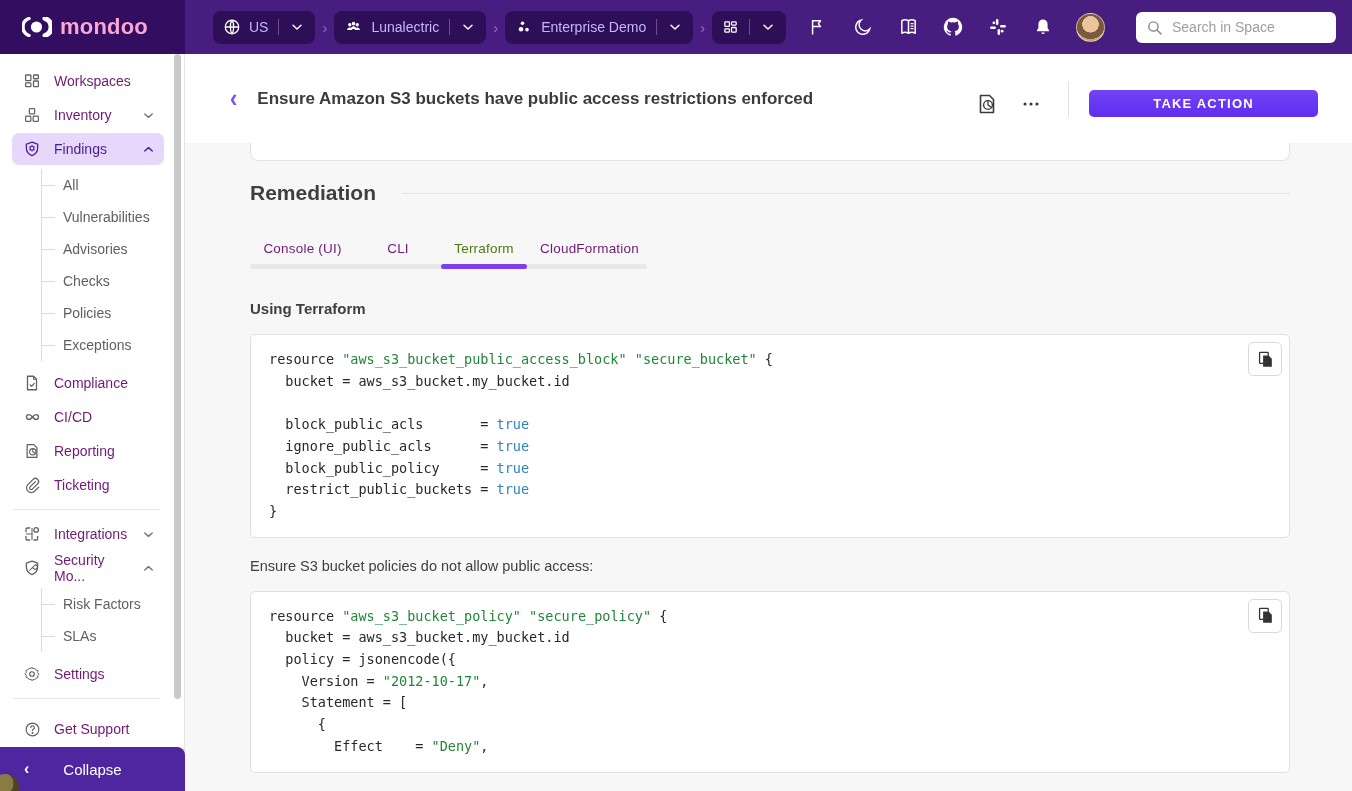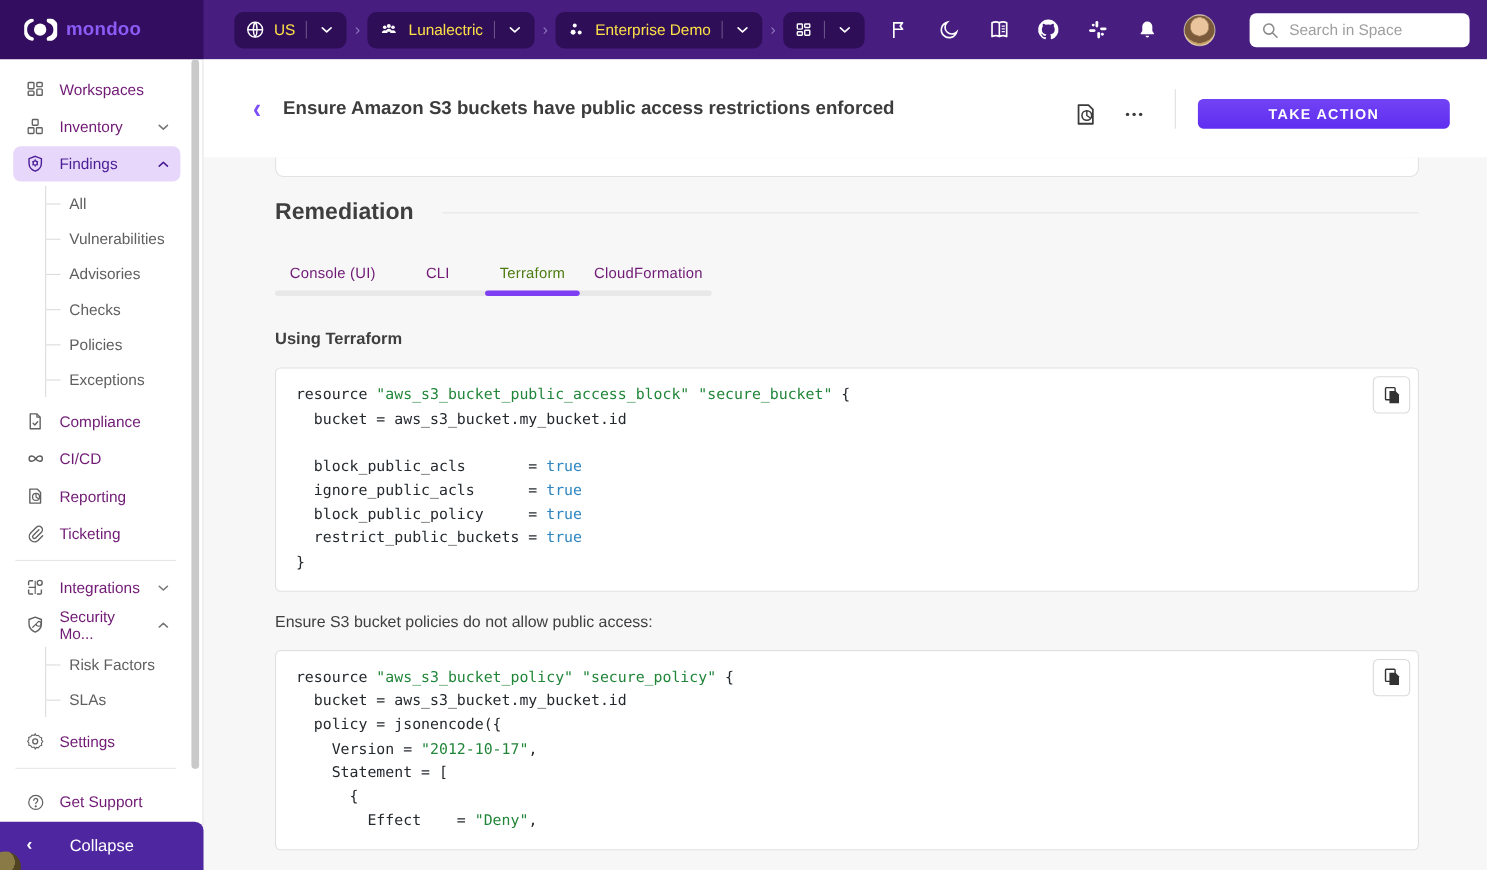--- a/index.html
+++ b/index.html
@@ -3,23 +3,23 @@
 <meta charset="utf-8">
 <style>
   * { margin:0; padding:0; box-sizing:border-box; }
   html,body { width:1352px; height:791px; overflow:hidden; }
   body { font-family:"Liberation Sans", sans-serif; background:#fff; }
   .app { position:relative; width:1352px; height:791px; overflow:hidden; }
 
   
   .topbar { display:flex; height:54px; background:#471e7f; }
   .topbar-left { width:185px; min-width:185px; background:#330d5f; display:flex; align-items:center; padding-left:22px; gap:8px; }
-  .brand-text { color:#8b5cf6; font-size:17px; font-weight:700; letter-spacing:.2px; }
+  .brand-text { color:#f9a8d4; font-size:22px; font-weight:700; letter-spacing:.2px; }
   .topbar-main { flex:1; display:flex; align-items:center; padding:0 16px 0 28px; }
-  .chip { display:flex; align-items:center; gap:8px; background:#2f0e58; border-radius:8px; height:33px; padding:0 10px; color:#fde047; font-size:14px; cursor:pointer; }
+  .chip { display:flex; align-items:center; gap:8px; background:#2f0e58; border-radius:8px; height:33px; padding:0 10px; color:#c4b5fd; font-size:14px; cursor:pointer; }
   .chip .vsep { width:1px; height:16px; background:rgba(255,255,255,.28); margin:0 2px; }
   .crumb-sep { color:#8f76bd; font-size:15px; margin:0 7px; }
   .tb-icons { margin-left:auto; display:flex; align-items:center; gap:21px; }
   .tb-icon { width:24px; height:24px; display:flex; align-items:center; justify-content:center; color:#fff; cursor:pointer; }
   .avatar { width:29px; height:29px; border-radius:50%; background:
       radial-gradient(circle at 50% 38%, #e9c49c 0 38%, #7a5a3a 39% 68%, #caa469 69%);
       border:1px solid rgba(255,255,255,.5); cursor:pointer; }
   .search { display:flex; align-items:center; gap:9px; width:200px; height:31px; background:#fff; border-radius:6px; padding:0 10px; margin-left:10px; }
   .search input { border:none; outline:none; width:100%; font-size:14px; color:#444; font-family:"Liberation Sans",sans-serif; }
   .search input::placeholder { color:#9e9e9e; }

